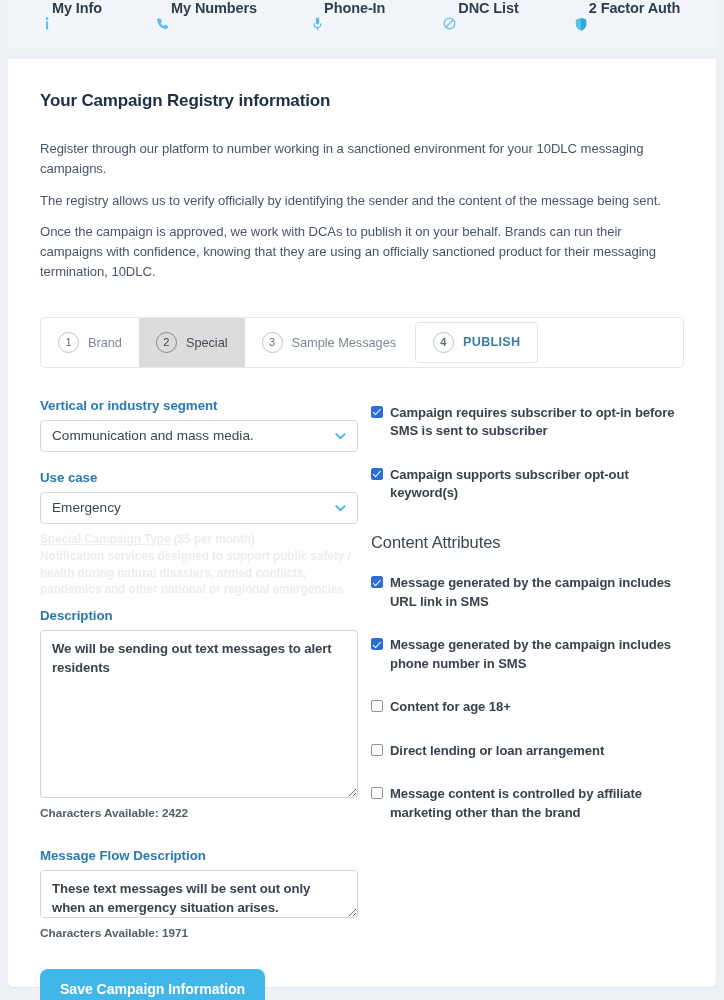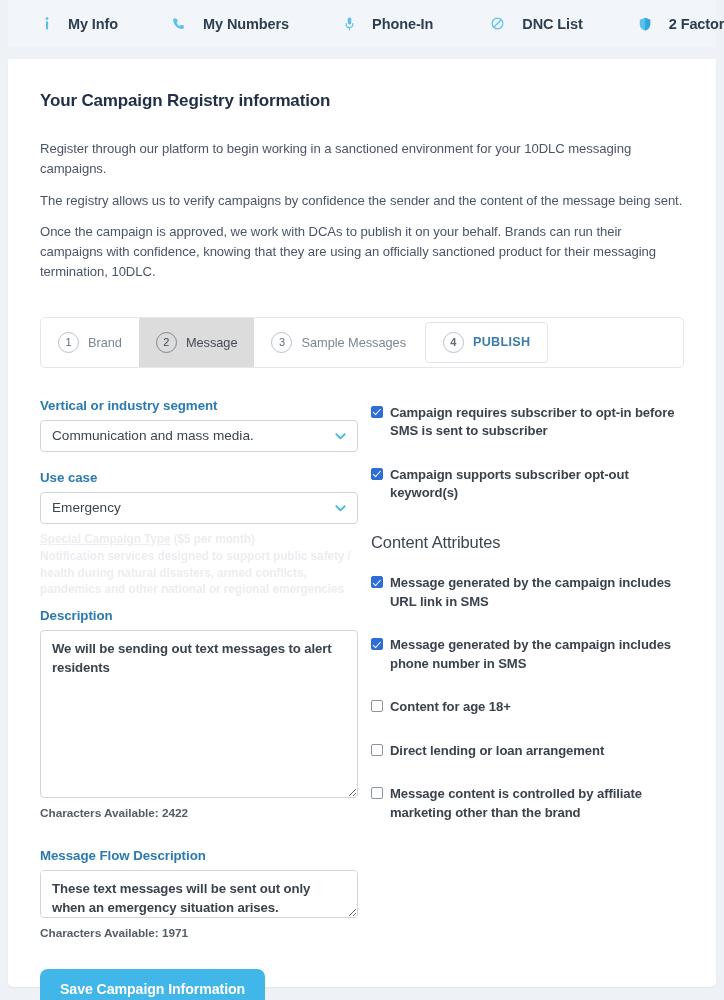--- a/index.html
+++ b/index.html
@@ -24,22 +24,21 @@
     position: absolute;
     left: 8px; top: 0;
     width: 708px;
     height: 47px;
     background: #f2f5f9;
     display: flex;
     align-items: stretch;
   }
   .tab {
     display: flex;
-    align-items: center;
-    gap: 18px;
+    gap: 2px;
     padding: 0 14px;
     font-size: 14.5px;
     font-weight: bold;
     color: #2c3e50;
     letter-spacing: -0.1px;
     cursor: pointer;
     white-space: nowrap;
     background: transparent;
     border: none;
     height: 47px;
@@ -337,33 +336,33 @@
     </button>
 
   </div>
 
   <div class="card">
     <div class="inner">
 
       <h1 class="title">Your Campaign Registry information</h1>
 
       <div class="intro">
-        <p>Register through our platform to begin working in a sanctioned environment for your 10DLC messaging campaigns.</p>
-        <p>The registry allows us to verify campaigns by confidence the sender and the content of the message being sent.</p>
+        <p>Register through our platform to number working in a sanctioned environment for your 10DLC messaging campaigns.</p>
+        <p>The registry allows us to verify officially by identifying the sender and the content of the message being sent.</p>
         <p>Once the campaign is approved, we work with DCAs to publish it on your behalf. Brands can run their campaigns with confidence, knowing that they are using an officially sanctioned product for their messaging termination, 10DLC.</p>
       </div>
 
       <div class="stepper">
         <button class="step">
           <span class="num">1</span>
           <span>Brand</span>
         </button>
         <button class="step current">
           <span class="num">2</span>
-          <span>Message</span>
+          <span>Special</span>
         </button>
         <button class="step">
           <span class="num">3</span>
           <span>Sample Messages</span>
         </button>
         <button class="step publish">
           <span class="num">4</span>
           <span>PUBLISH</span>
         </button>
       </div>

